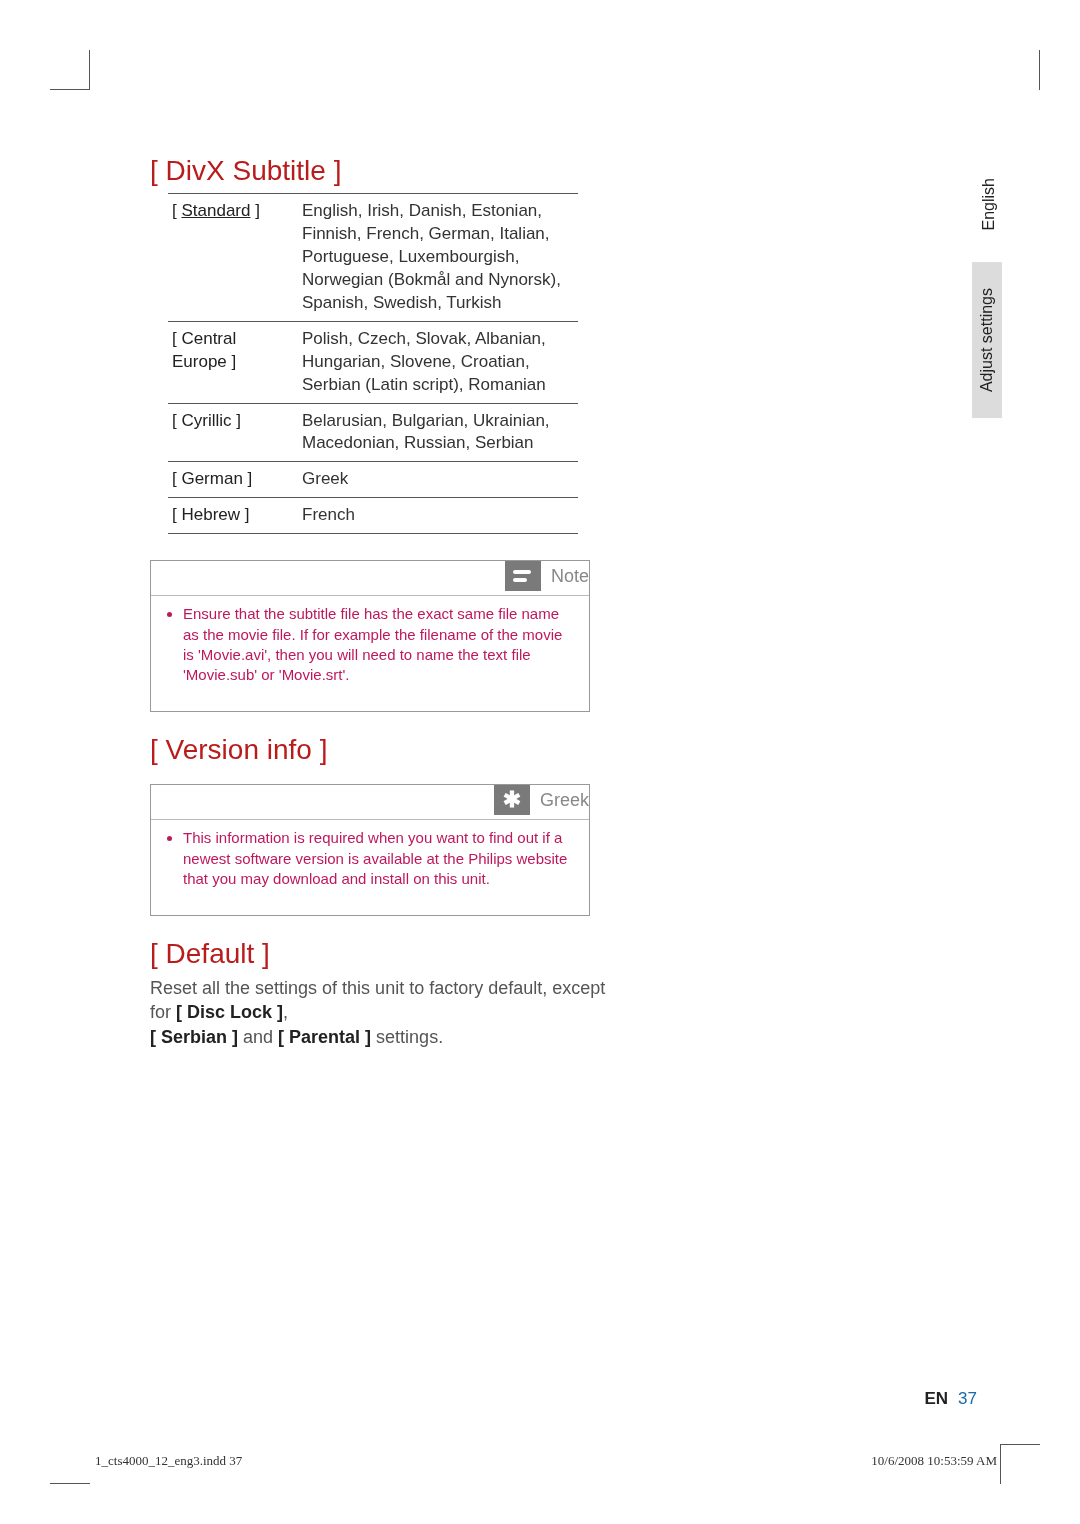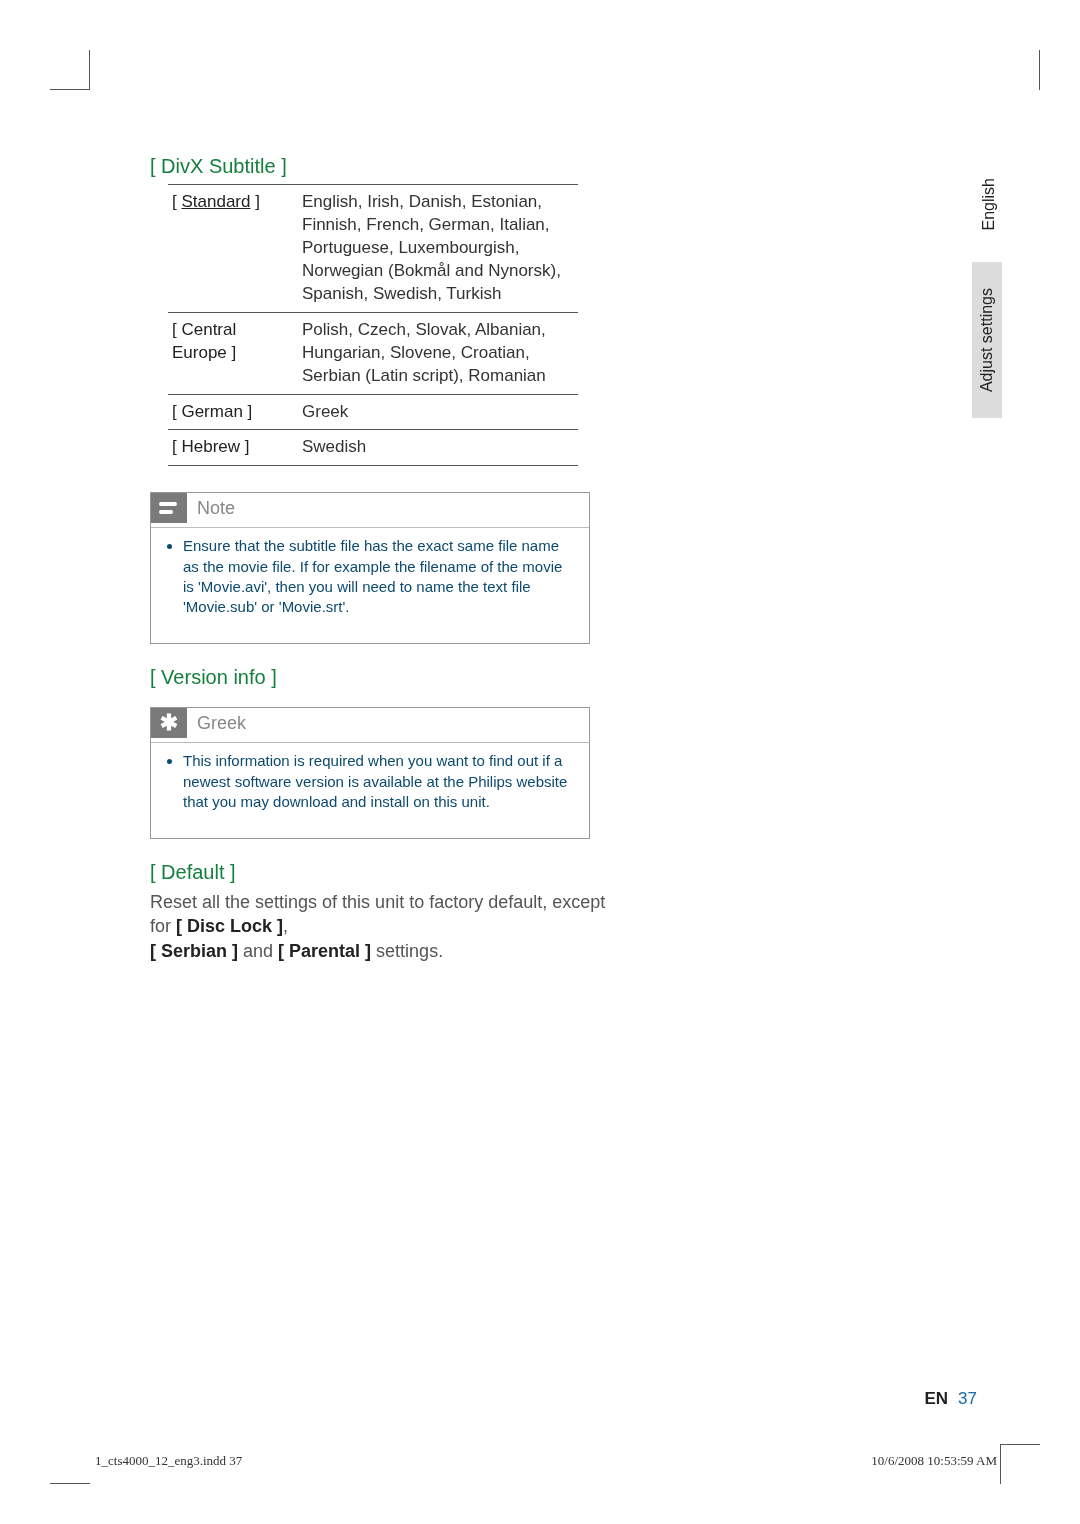--- a/index.html
+++ b/index.html
@@ -38,23 +38,23 @@
     border-left: 1px solid #555;
     border-top: 1px solid #555;
   }
   .content {
     position: absolute;
     top: 155px;
     left: 150px;
     width: 460px;
   }
   .h-sec {
-    font-size: 20px;
+    font-size: 28px;
     font-weight: 400;
-    color: #15803d;
+    color: #b91c1c;
     margin-bottom: 6px;
   }
   .desc {
     font-size: 18px;
     color: #555;
     line-height: 1.35;
     margin-bottom: 4px;
   }
   table.sub {
     width: 410px;
@@ -76,20 +76,21 @@
     border: 1px solid #999;
     margin-top: 26px;
     width: 440px;
     font-size: 15px;
   }
   .box-head {
     display: flex;
     align-items: center;
     gap: 10px;
     padding: 0;
+    justify-content: flex-end;
   }
   .icon-box {
     width: 36px; height: 30px;
     background: #7a7a7a;
     display: flex; align-items: center; justify-content: center;
   }
   .note-glyph {
     width: 20px; height: 14px; position: relative;
   }
   .note-glyph::before, .note-glyph::after {
@@ -99,21 +100,21 @@
   .note-glyph::after { bottom: 1px; width: 14px; }
   .tips-glyph {
     color: #fff; font-size: 22px; line-height: 1; font-weight: bold;
   }
   .box-title {
     color: #888; font-size: 18px;
   }
   .box hr { border: none; border-top: 1px solid #bbb; margin: 4px 0 0 0; }
   .box-body {
     padding: 8px 12px 26px 18px;
-    color: #0c4a6e;
+    color: #be185d;
     line-height: 1.35;
   }
   .box-body ul { list-style: disc; padding-left: 14px; }
   .section-gap { margin-top: 22px; }
   .indent { margin-left: 0px; }
   .bold { font-weight: 600; color: #222; }
   .side-tabs {
     position: absolute;
     right: 78px;
     top: 168px;
@@ -167,26 +168,30 @@
     <tbody>
         <tr>
       <td><span>[ </span><span class="under">Standard</span><span> ]</span></td>
       <td>English, Irish, Danish, Estonian, Finnish, French, German, Italian, Portuguese, Luxembourgish, Norwegian (Bokmål and Nynorsk), Spanish, Swedish, Turkish</td>
     </tr>
     <tr>
       <td>[ Central Europe ]</td>
       <td>Polish, Czech, Slovak, Albanian, Hungarian, Slovene, Croatian, Serbian (Latin script), Romanian</td>
     </tr>
     <tr>
+      <td>[ Cyrillic ]</td>
+      <td>Belarusian, Bulgarian, Ukrainian, Macedonian, Russian, Serbian</td>
+    </tr>
+    <tr>
       <td>[ German ]</td>
       <td>Greek</td>
     </tr>
     <tr>
       <td>[ Hebrew ]</td>
-      <td>Swedish</td>
+      <td>French</td>
     </tr>
   </tbody>
     </table>
 
   <div class="box">
     <div class="box-head">
       <div class="icon-box">
           <div class="note-glyph"></div>
         </div>
       <div class="box-title">Note</div>

